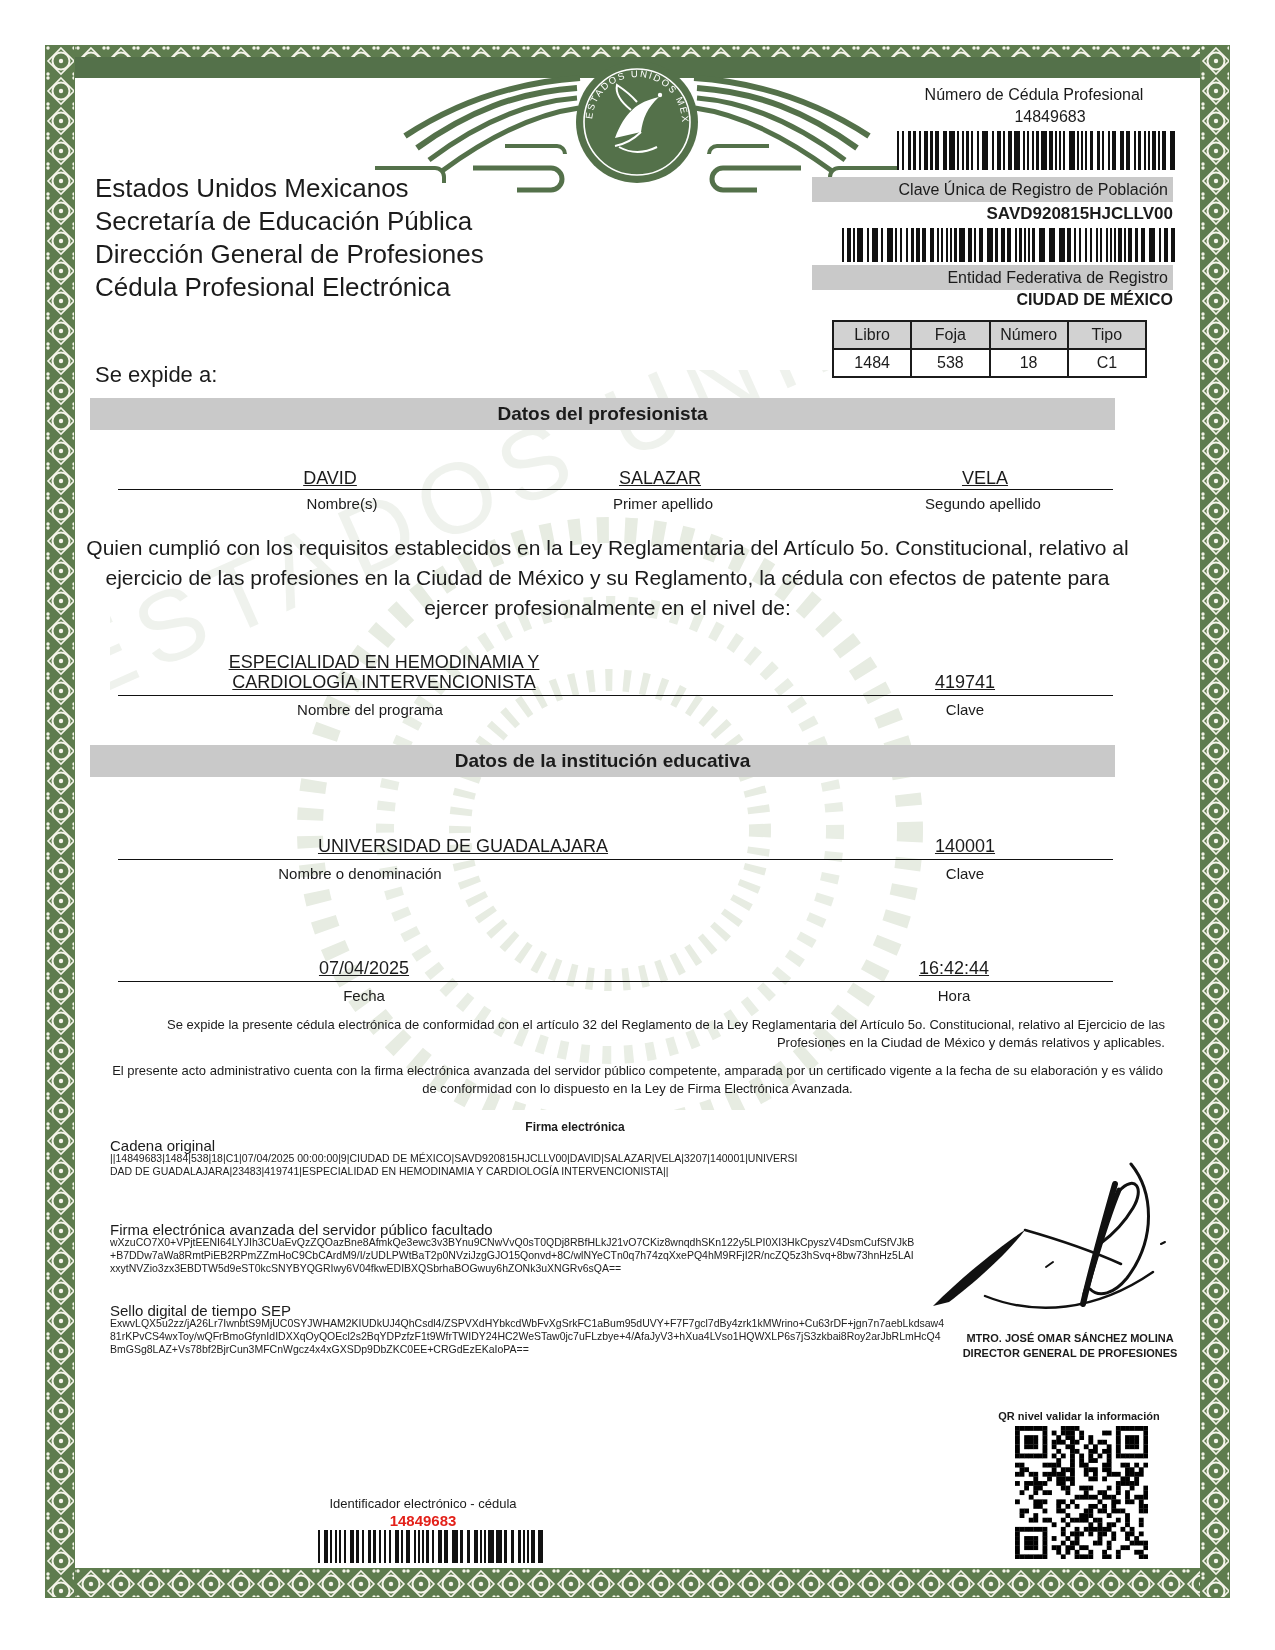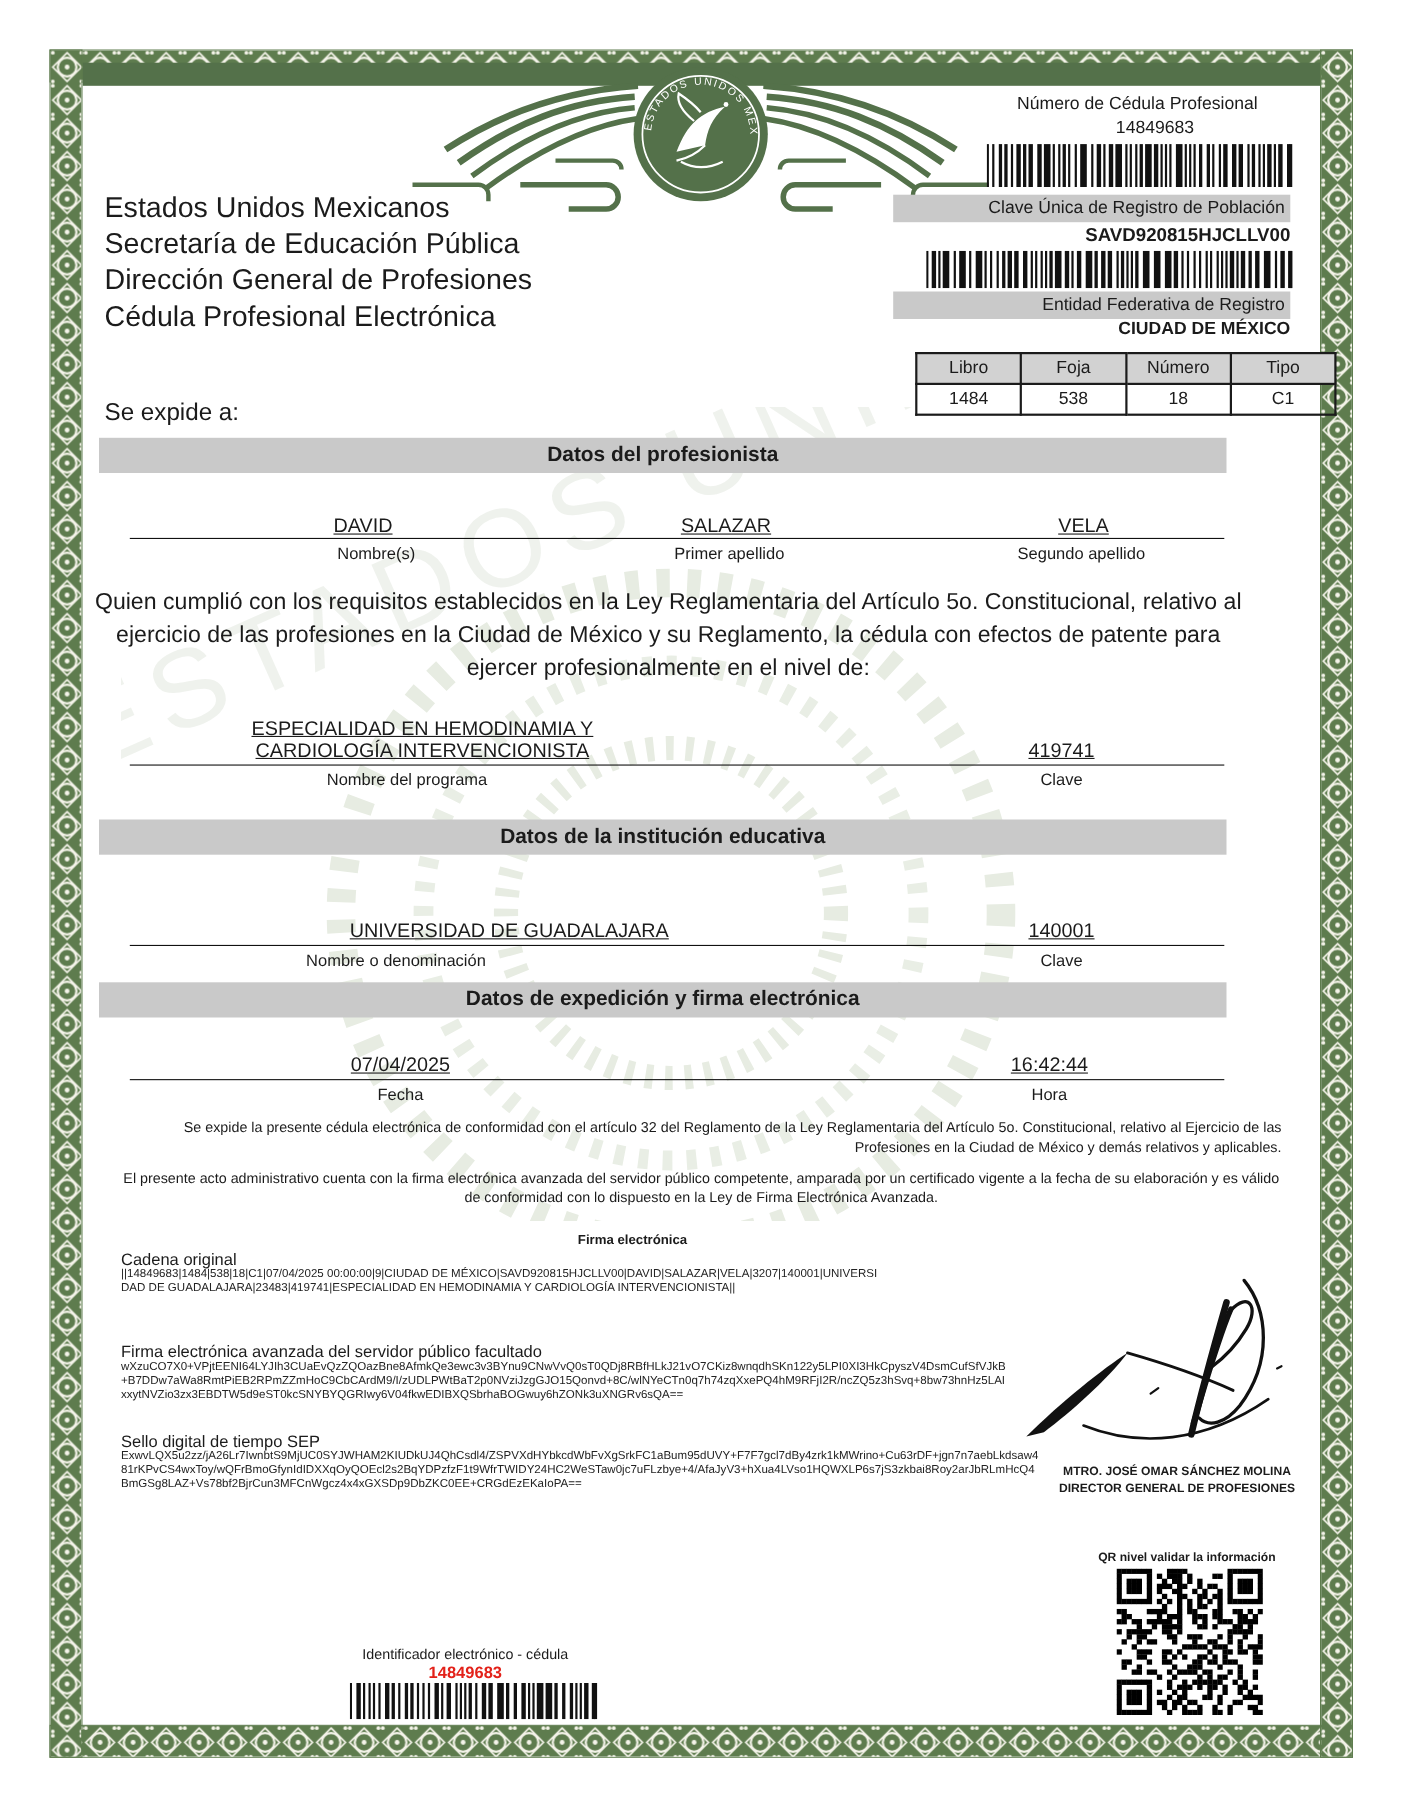--- a/index.html
+++ b/index.html
@@ -14,21 +14,21 @@
   .minibanner{position:absolute;left:812px;width:361px;height:25px;background:#c9c9c9;
           font-size:16px;line-height:25px;text-align:right;padding-right:5px;box-sizing:border-box;}
   .rightval{position:absolute;left:812px;width:361px;text-align:right;font-weight:bold;}
   .rule{position:absolute;left:118px;width:995px;border-top:1.6px solid #111;}
   .lbl{font-size:15px;}
   .val{font-size:18px;text-decoration:underline;}
   .orgline{font-size:26px;line-height:33px;}
   .legal{position:absolute;left:110px;width:1055px;text-align:center;font-size:13px;line-height:17.5px;}
   .b64{font-size:10.5px;line-height:13px;word-break:break-all;color:#222;}
   .seclabel{font-weight:normal;font-size:15px;}
-  table.reg{position:absolute;left:832px;top:320px;border-collapse:collapse;table-layout:fixed;width:383px;}
+  table.reg{position:absolute;left:832px;top:320px;border-collapse:collapse;table-layout:fixed;width:315px;}
   table.reg td{border:2px solid #1b1b1b;text-align:center;font-size:16px;height:26px;padding:0;}
   table.reg tr.hd td{background:#d2d2d2;}
   .wm{pointer-events:none;}
 </style>
 </head>
 <body>
 
 <div class="page">
 
   <svg width="0" height="0" class="abs" aria-hidden="true">
@@ -264,21 +264,20 @@
   <div class="cx lbl" style="left:370px;top:701px;">Nombre del programa</div>
   <div class="cx lbl" style="left:965px;top:701px;">Clave</div>
 
   <div class="banner" style="top:745px;">Datos de la institución educativa</div>
   <div class="cx val" style="left:463px;top:836px;text-align:center;">UNIVERSIDAD DE GUADALAJARA</div>
   <div class="cx val" style="left:965px;top:836px;">140001</div>
   <div class="rule" style="top:859px;"></div>
   <div class="cx lbl" style="left:360px;top:865px;">Nombre o denominación</div>
   <div class="cx lbl" style="left:965px;top:865px;">Clave</div>
 
-  <div class="banner" style="top:893px;">Datos de expedición y firma electrónica</div>
   <div class="cx val" style="left:364px;top:958px;">07/04/2025</div>
   <div class="cx val" style="left:954px;top:958px;">16:42:44</div>
   <div class="rule" style="top:981px;"></div>
   <div class="cx lbl" style="left:364px;top:987px;">Fecha</div>
   <div class="cx lbl" style="left:954px;top:987px;">Hora</div>
 
   <div class="legal" style="top:1016px;text-align:right;">Se expide la presente cédula electrónica de conformidad con el artículo 32 del Reglamento de la Ley Reglamentaria del Artículo 5o. Constitucional, relativo al Ejercicio de las Profesiones en la Ciudad de México y demás relativos y aplicables.</div>
   <div class="legal" style="top:1062px;">El presente acto administrativo cuenta con la firma electrónica avanzada del servidor público competente, amparada por un certificado vigente a la fecha de su elaboración y es válido de conformidad con lo dispuesto en la Ley de Firma Electrónica Avanzada.</div>
 
   <div class="cx" style="left:575px;top:1120px;font-weight:bold;font-size:12px;">Firma electrónica</div>

